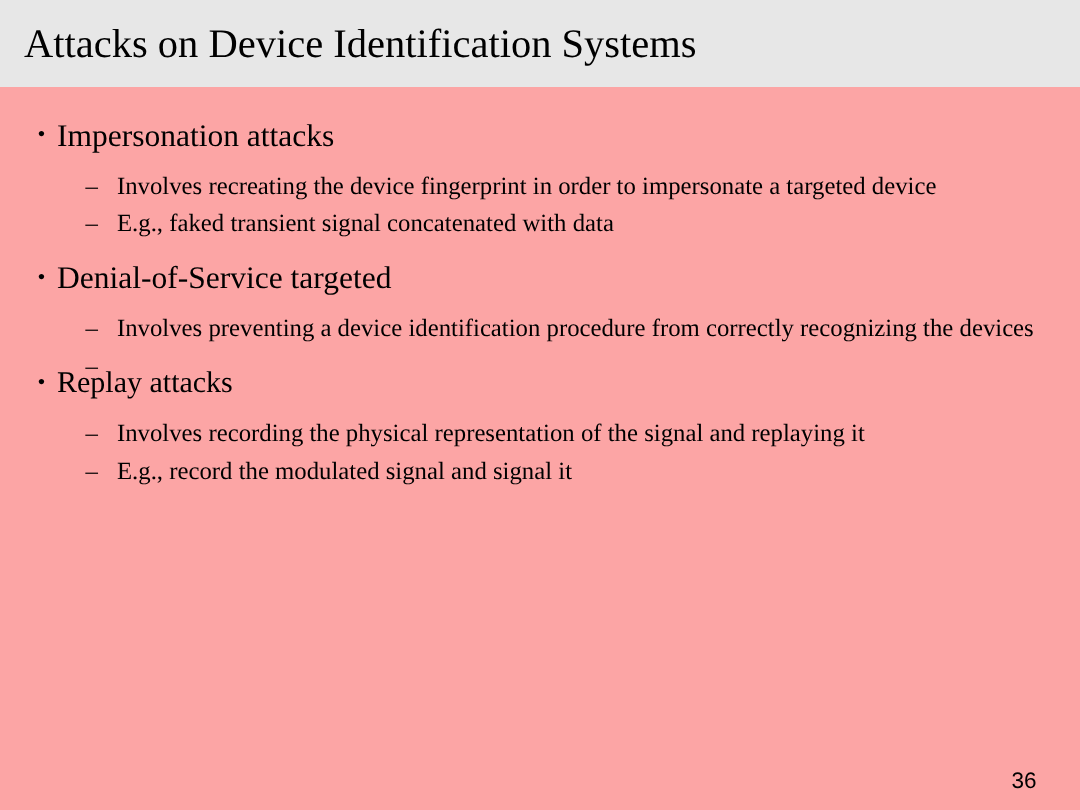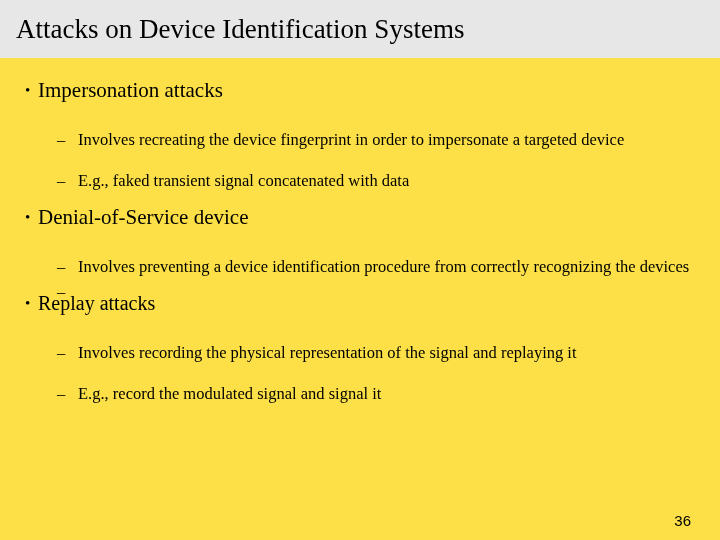--- a/index.html
+++ b/index.html
@@ -14,21 +14,21 @@
     font-family: "Liberation Serif", "DejaVu Serif", serif;
     color: #000000;
     overflow: hidden;
     position: relative;
   }
 
   .slide {
     position: relative;
     width: 720px;
     height: 540px;
-    background: #fde047;
+    background: #fca5a5;
   }
 
   
   .title-band {
     position: absolute;
     left: 0;
     top: 0;
     width: 720px;
     height: 58px;
     background: #e7e7e7;
@@ -87,21 +87,20 @@
   }
   .l2 .marker {
     position: absolute;
     left: 57px;
     top: 0;
     font-size: 16.5px;
     line-height: 25px;
   }
   .l2 .txt {
     display: block;
-    margin-top: 16px;
   }
 
   .gap-after-l1 { height: 7px; }
   .gap-before-l1 { height: 10px; }
 
   
   .page-number {
     position: absolute;
     right: 29px;
     bottom: 13px;
@@ -135,21 +134,21 @@
       <div class="l2">
         <span class="marker">–</span>
         <span class="txt">E.g., faked transient signal concatenated with data</span>
       </div>
     </div>
 
     <div class="group">
       <div class="gap-before-l1"></div>
       <div class="l1">
         <span class="marker">•</span>
-        <span>Denial-of-Service device</span>
+        <span>Denial-of-Service targeted</span>
       </div>
       <div class="gap-after-l1"></div>
       <div class="l2">
         <span class="marker">–</span>
         <span class="txt">Involves preventing a device identification procedure from correctly recognizing the devices</span>
       </div>
       <div class="l2">
         <span class="marker">–</span>
       </div>
     </div>

